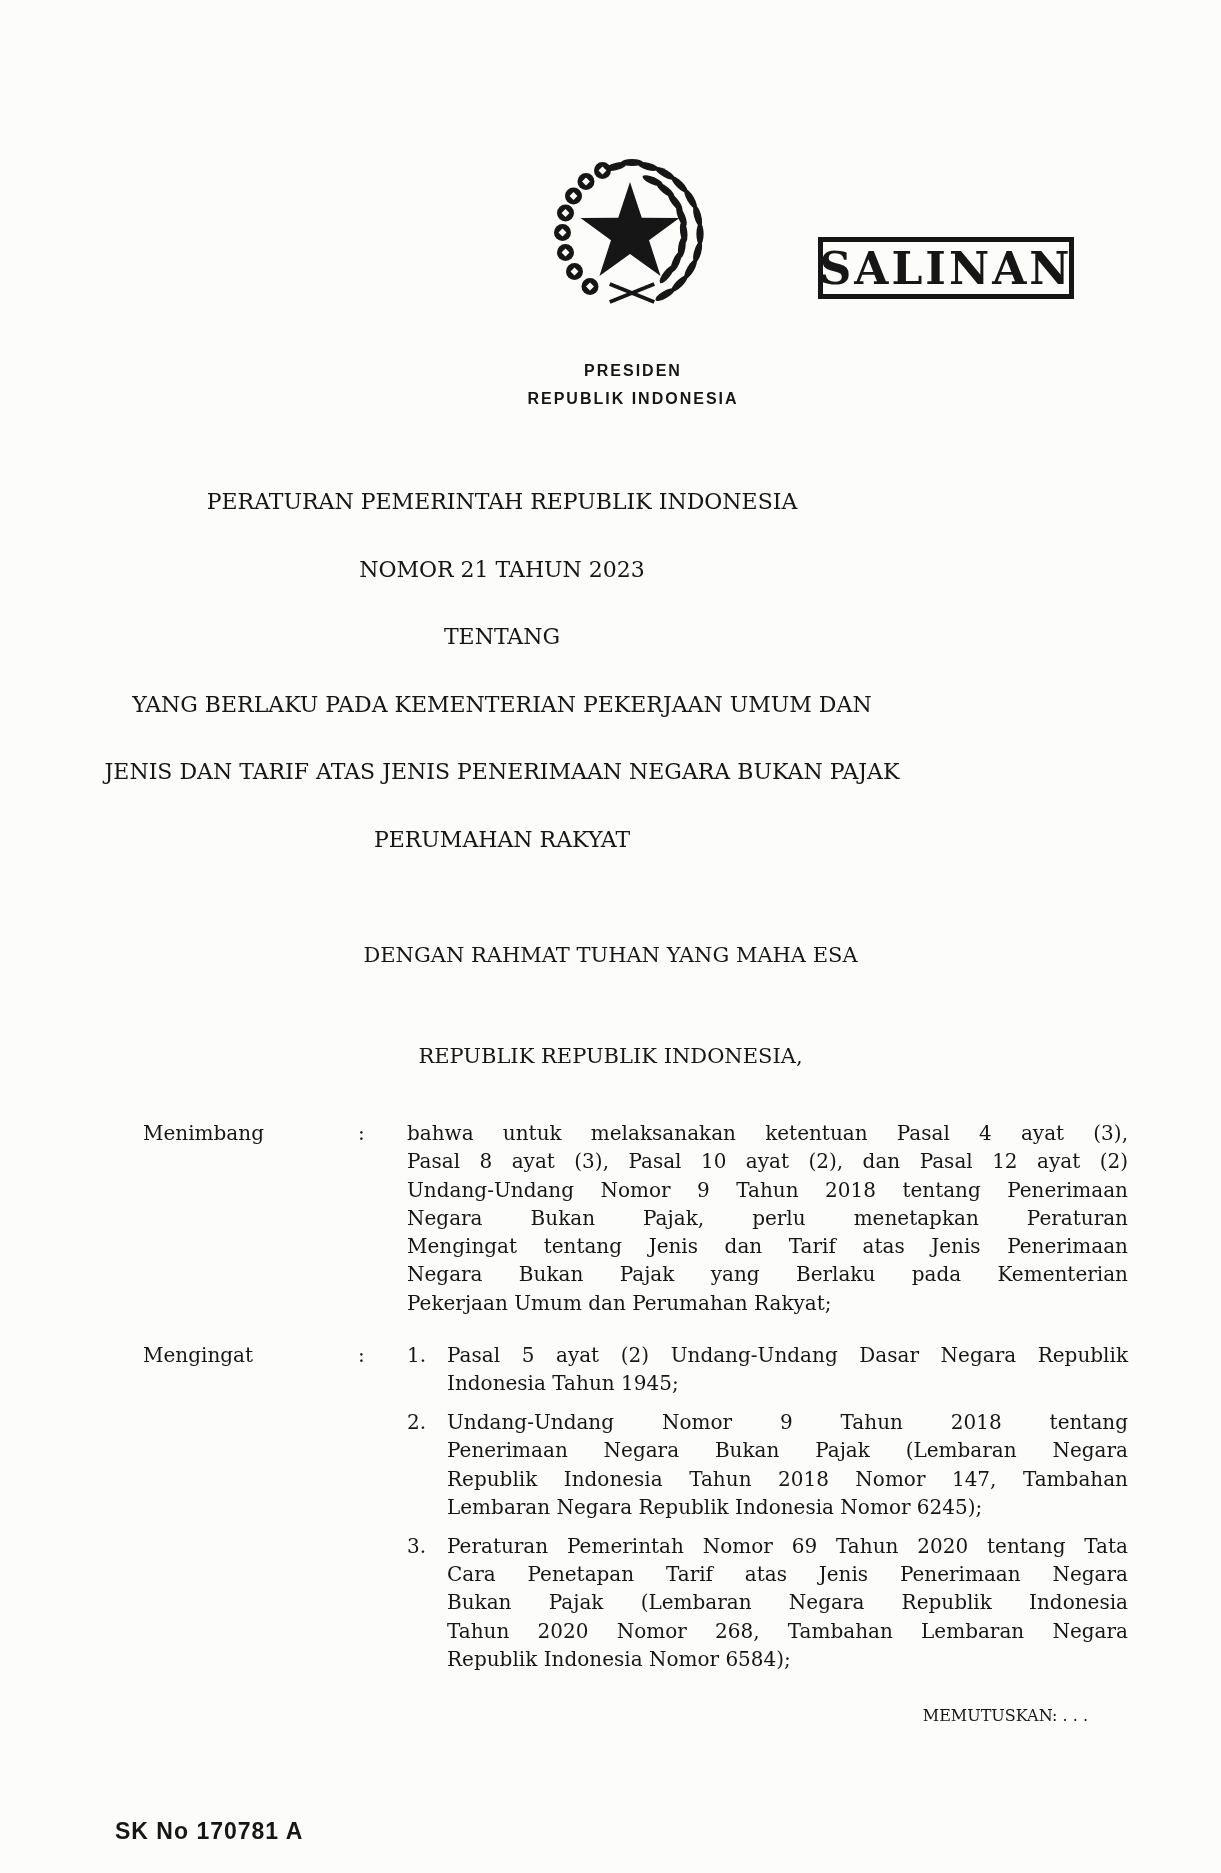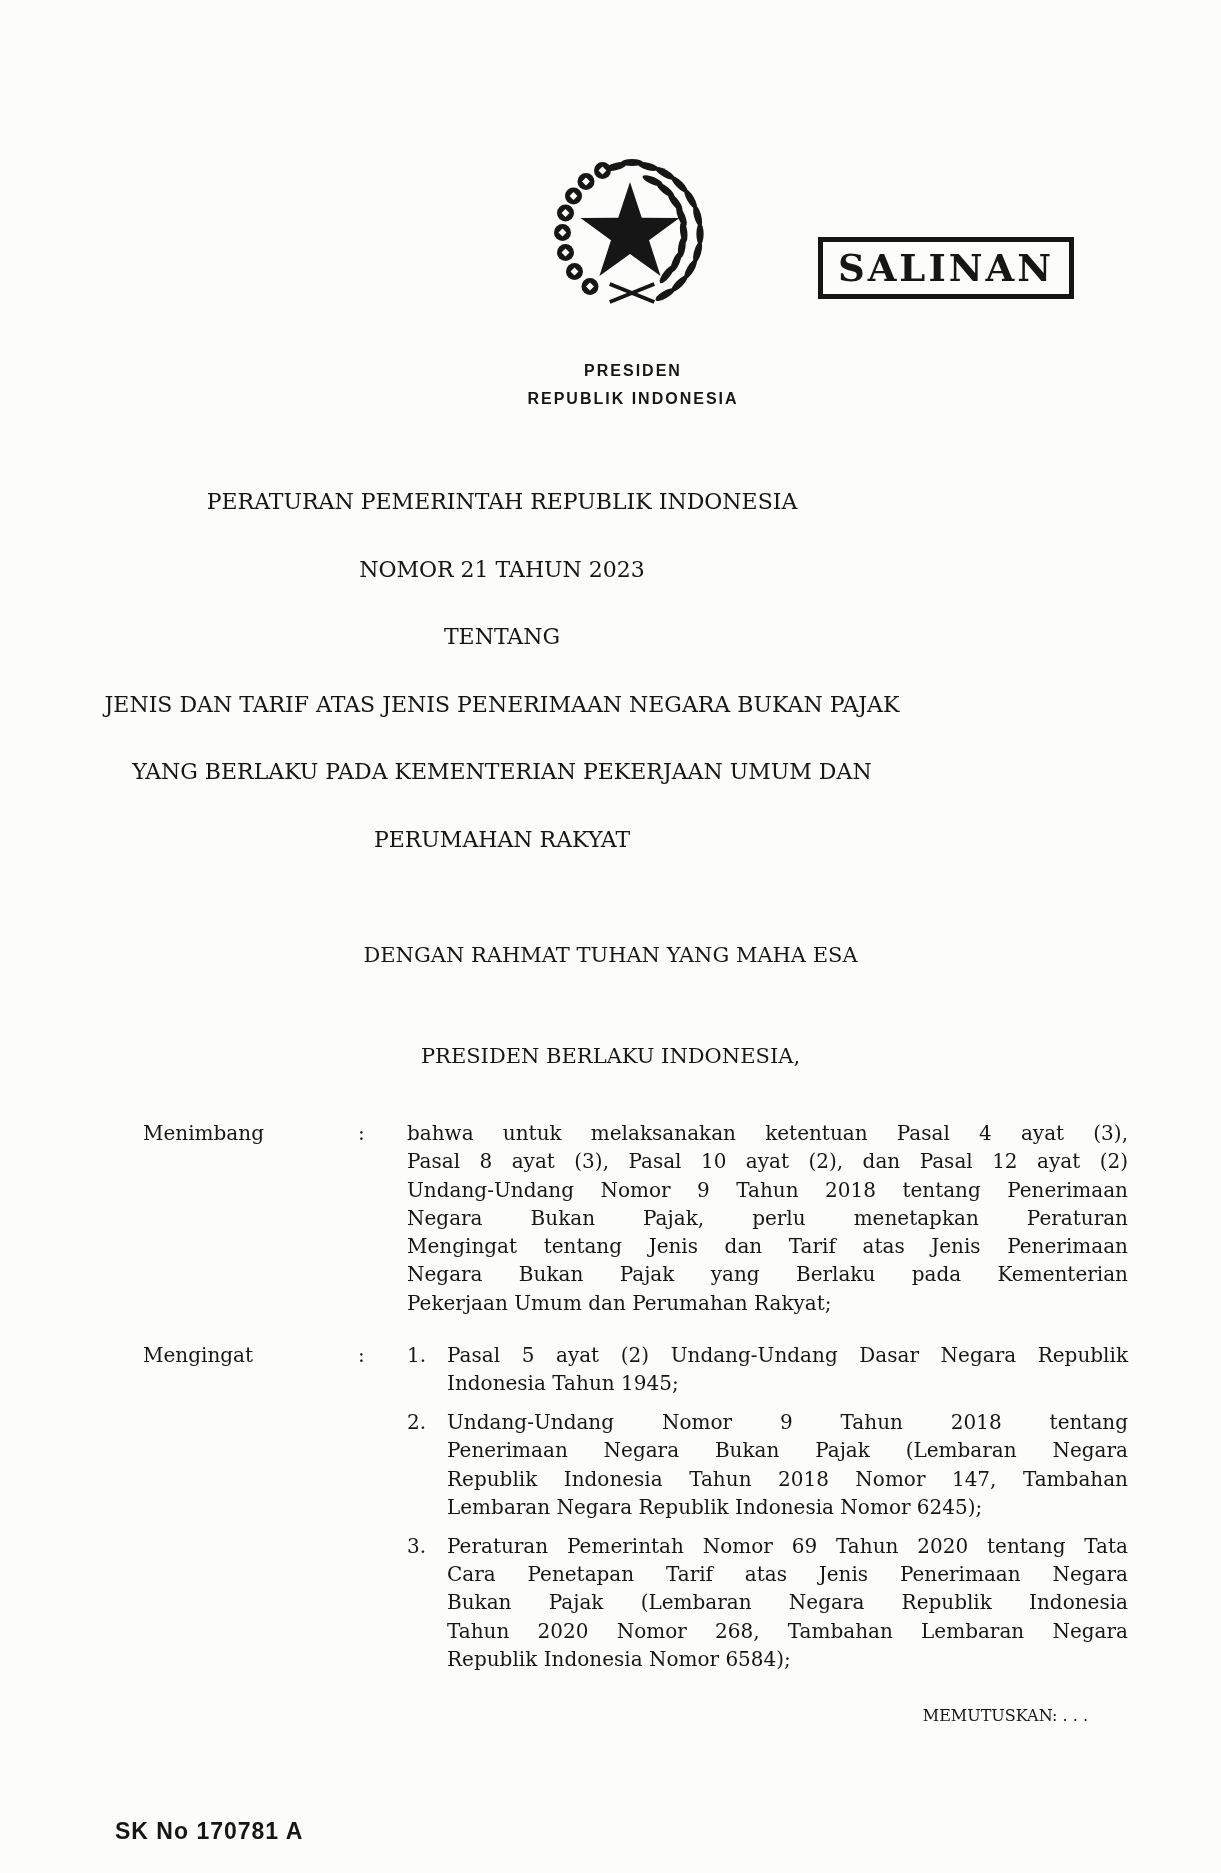--- a/index.html
+++ b/index.html
@@ -13,21 +13,21 @@
   .emblem{position:absolute;left:548px;top:146px;width:170px;height:160px;}
   .letterhead{
     position:absolute;left:433px;top:357px;width:400px;
     text-align:center;font-family:"Liberation Sans",sans-serif;
     font-weight:bold;font-size:16px;line-height:28px;letter-spacing:2px;
   }
   
   .stamp{
     position:absolute;left:818px;top:237px;width:246px;height:52px;
     border:5px solid #161616;display:flex;align-items:center;justify-content:center;
-    font-weight:bold;font-size:37px;letter-spacing:3px;
+    font-weight:bold;font-size:44px;letter-spacing:3px;
   }
   
   .title-block{position:absolute;left:0;top:468px;width:1004px;font-size:22px;}
   .title-line{line-height:67.5px;height:67.5px;text-align:center;white-space:nowrap;}
   .invocation{position:absolute;left:0;top:941px;width:1221px;text-align:center;font-size:21px;line-height:28px;}
   .authority{position:absolute;left:0;top:1042px;width:1221px;text-align:center;font-size:21px;line-height:28px;}
   
   .preamble{position:absolute;left:143px;top:1119px;width:945px;font-size:20px;line-height:28.3px;}
   .prow{display:grid;grid-template-columns:195px 29px 721px;align-items:start;gap:20px;}
   .mengingat-row{margin-top:24px;}
@@ -103,27 +103,27 @@
 
 <div class="letterhead">
   <div>PRESIDEN</div>
   <div>REPUBLIK INDONESIA</div>
 </div>
 
 <div class="title-block">
     <div class="title-line">PERATURAN PEMERINTAH REPUBLIK INDONESIA</div>
     <div class="title-line">NOMOR 21 TAHUN 2023</div>
     <div class="title-line">TENTANG</div>
+    <div class="title-line">YANG BERLAKU PADA KEMENTERIAN PEKERJAAN UMUM DAN</div>
     <div class="title-line">JENIS DAN TARIF ATAS JENIS PENERIMAAN NEGARA BUKAN PAJAK</div>
-    <div class="title-line">YANG BERLAKU PADA KEMENTERIAN PEKERJAAN UMUM DAN</div>
     <div class="title-line last">PERUMAHAN RAKYAT</div>
   </div>
 
 <div class="invocation">DENGAN RAHMAT TUHAN YANG MAHA ESA</div>
-<div class="authority">PRESIDEN BERLAKU INDONESIA,</div>
+<div class="authority">REPUBLIK REPUBLIK INDONESIA,</div>
 
 <div class="preamble">
 
   <div class="prow">
     <div>Menimbang</div>
     <div>:</div>
     <div>
         <div class="jline">bahwa untuk melaksanakan ketentuan Pasal 4 ayat (3),</div>
         <div class="jline">Pasal 8 ayat (3), Pasal 10 ayat (2), dan Pasal 12 ayat (2)</div>
         <div class="jline">Undang-Undang Nomor 9 Tahun 2018 tentang Penerimaan</div>

